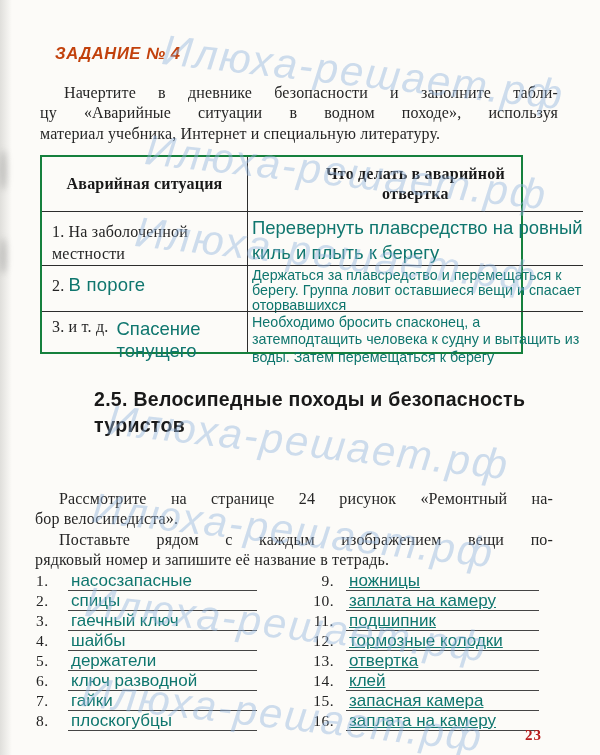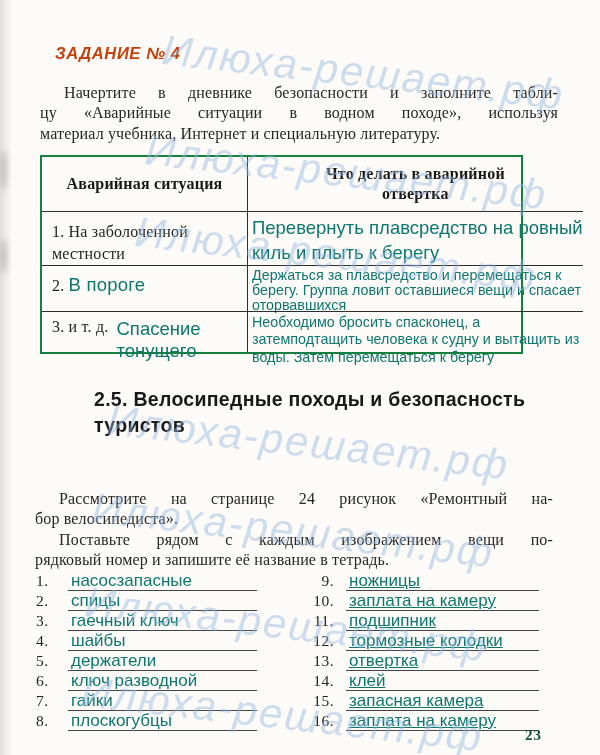--- a/index.html
+++ b/index.html
@@ -65,21 +65,21 @@
   .list-col { }
   .list-row { display:flex; align-items:flex-end; height:19.95px; }
   .li-num { font-size:15.5px; letter-spacing:0.5px; padding-bottom:1px; color:#242424; }
   .col-l .li-num { width:20px; margin-left:3px; }
   .col-r .li-num { width:34px; text-align:right; }
   .li-ans { border-bottom:1.4px solid #454545; margin-left:12px; padding:0 0 0 3px;
     font-size:17px; line-height:18px; white-space:nowrap; }
   .col-l .li-ans { width:186px; }
   .col-r .li-ans { width:190px;text-decoration:underline; }
 
-  .page-num { font-weight:bold; font-size:15px; letter-spacing:1px; width:34px; text-align:right; color:#14532d; }
+  .page-num { font-weight:bold; font-size:15px; letter-spacing:1px; width:34px; text-align:right; color:#b91c1c; }
 </style>
 </head>
 <body>
 
 <div class="page">
 
   <div class="edge-shade"></div>
   <div class="edge-blob blob-a"></div>
   <div class="edge-blob blob-b"></div>
 

